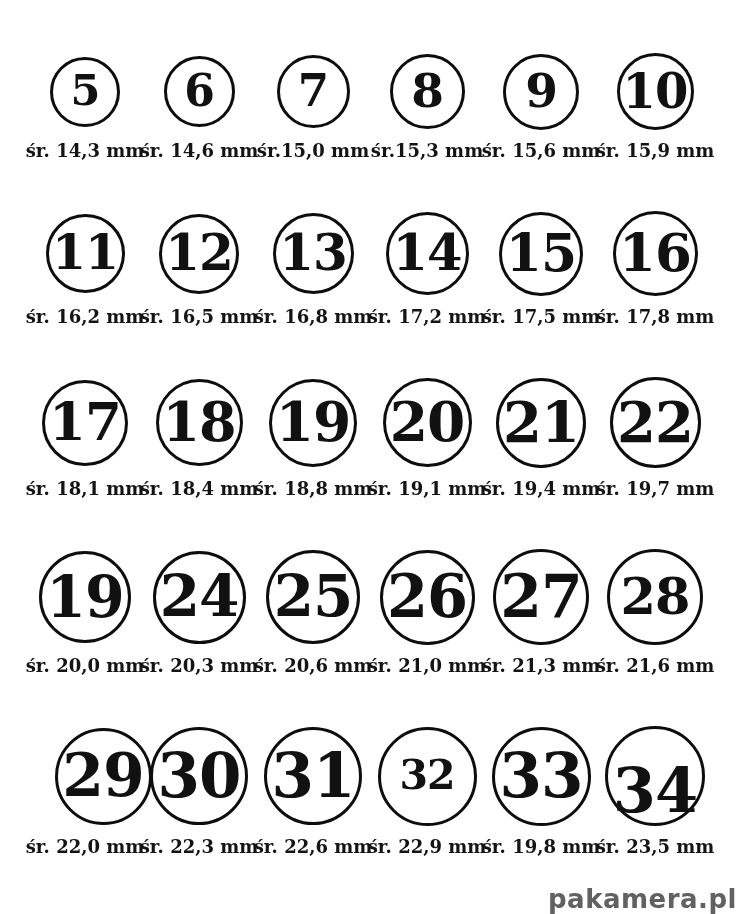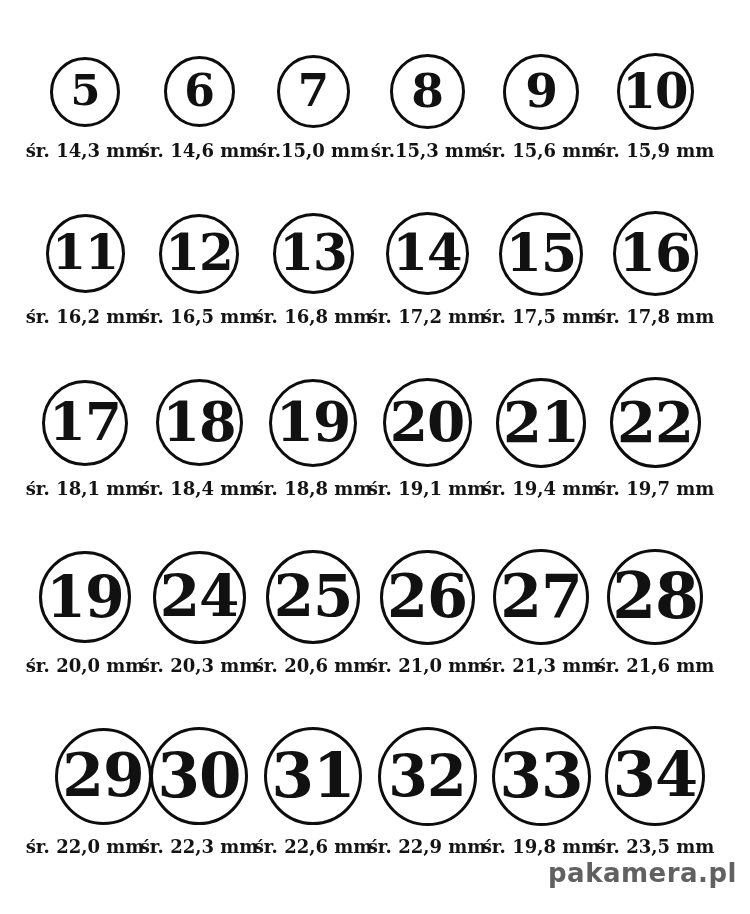--- a/index.html
+++ b/index.html
@@ -59,21 +59,21 @@
     margin-top: 8px;
     font-size: 18px;
     font-weight: 600;
     line-height: 23px;
     white-space: nowrap;
     color: #141414;
   }
   .watermark {
     position: absolute;
     right: 13px;
-    bottom: 28px;
+    bottom: 2px;
     font-family: "DejaVu Sans", "Liberation Sans", sans-serif;
     font-weight: 600;
     font-size: 26px;
     line-height: 1;
     letter-spacing: 0.5px;
     color: #616161;
   }
 </style>
 </head>
 <body>
@@ -267,21 +267,21 @@
           <div class="circle-box">
             <div class="ring-circle" style="width: 96px; height: 96px;">
               <span class="ring-number" style="font-size: 60px;">27</span>
             </div>
           </div>
           <div class="ring-label">śr. 21,3 mm</div>
         </div>
         <div class="cell">
           <div class="circle-box">
             <div class="ring-circle" style="width: 96px; height: 96px;">
-              <span class="ring-number" style="font-size: 63px;">28</span>
+              <span class="ring-number" style="font-size: 51px;">28</span>
             </div>
           </div>
           <div class="ring-label">śr. 21,6 mm</div>
         </div>
       </div>
       <div class="row" style="--ch: 102px;">
         <div class="cell">
           <div class="circle-box">
             <div class="ring-circle" style="width: 97px; height: 97px; margin-left: 36px;">
               <span class="ring-number" style="font-size: 60px;">29</span>
@@ -301,36 +301,36 @@
           <div class="circle-box">
             <div class="ring-circle" style="width: 98px; height: 98px;">
               <span class="ring-number" style="font-size: 61px;">31</span>
             </div>
           </div>
           <div class="ring-label">śr. 22,6 mm</div>
         </div>
         <div class="cell">
           <div class="circle-box">
             <div class="ring-circle" style="width: 99px; height: 99px;">
-              <span class="ring-number" style="font-size: 57px;">32</span>
+              <span class="ring-number" style="font-size: 41px;">32</span>
             </div>
           </div>
           <div class="ring-label">śr. 22,9 mm</div>
         </div>
         <div class="cell">
           <div class="circle-box">
             <div class="ring-circle" style="width: 99px; height: 99px;">
               <span class="ring-number" style="font-size: 61px;">33</span>
             </div>
           </div>
           <div class="ring-label">śr. 19,8 mm</div>
         </div>
         <div class="cell">
           <div class="circle-box">
-            <div class="ring-circle" style="width: 100px; height: 100px;">
+            <div class="ring-circle" style="width: 100px; height: 100px; align-items: flex-end;">
               <span class="ring-number" style="font-size: 62px;">34</span>
             </div>
           </div>
           <div class="ring-label">śr. 23,5 mm</div>
         </div>
       </div>
     </div>
   <div class="watermark">pakamera.pl</div>
 </div>
 

